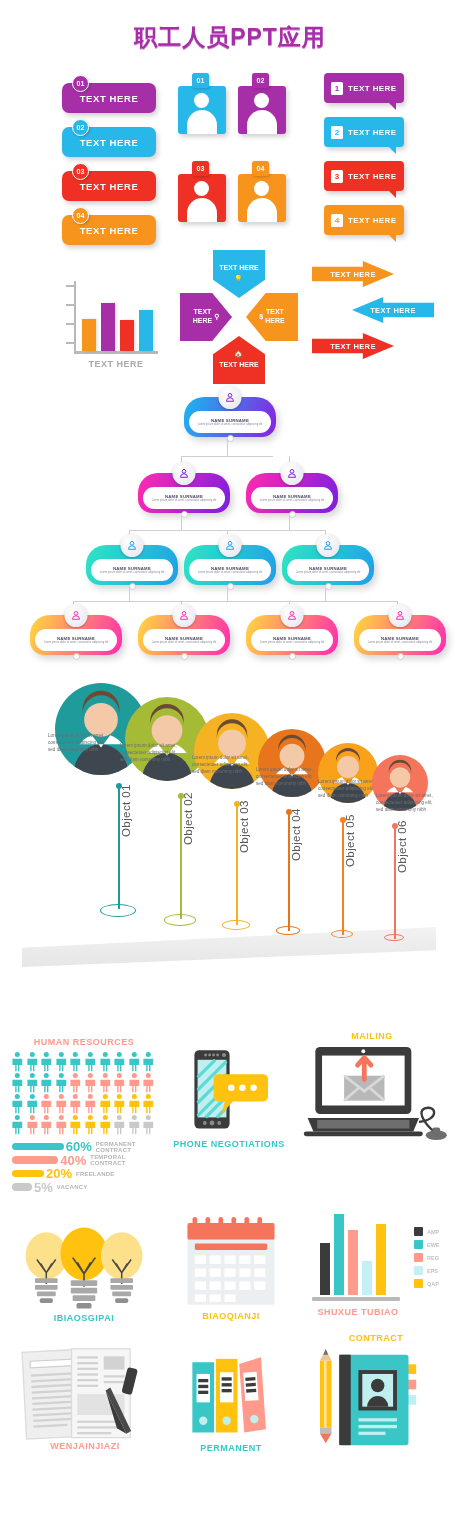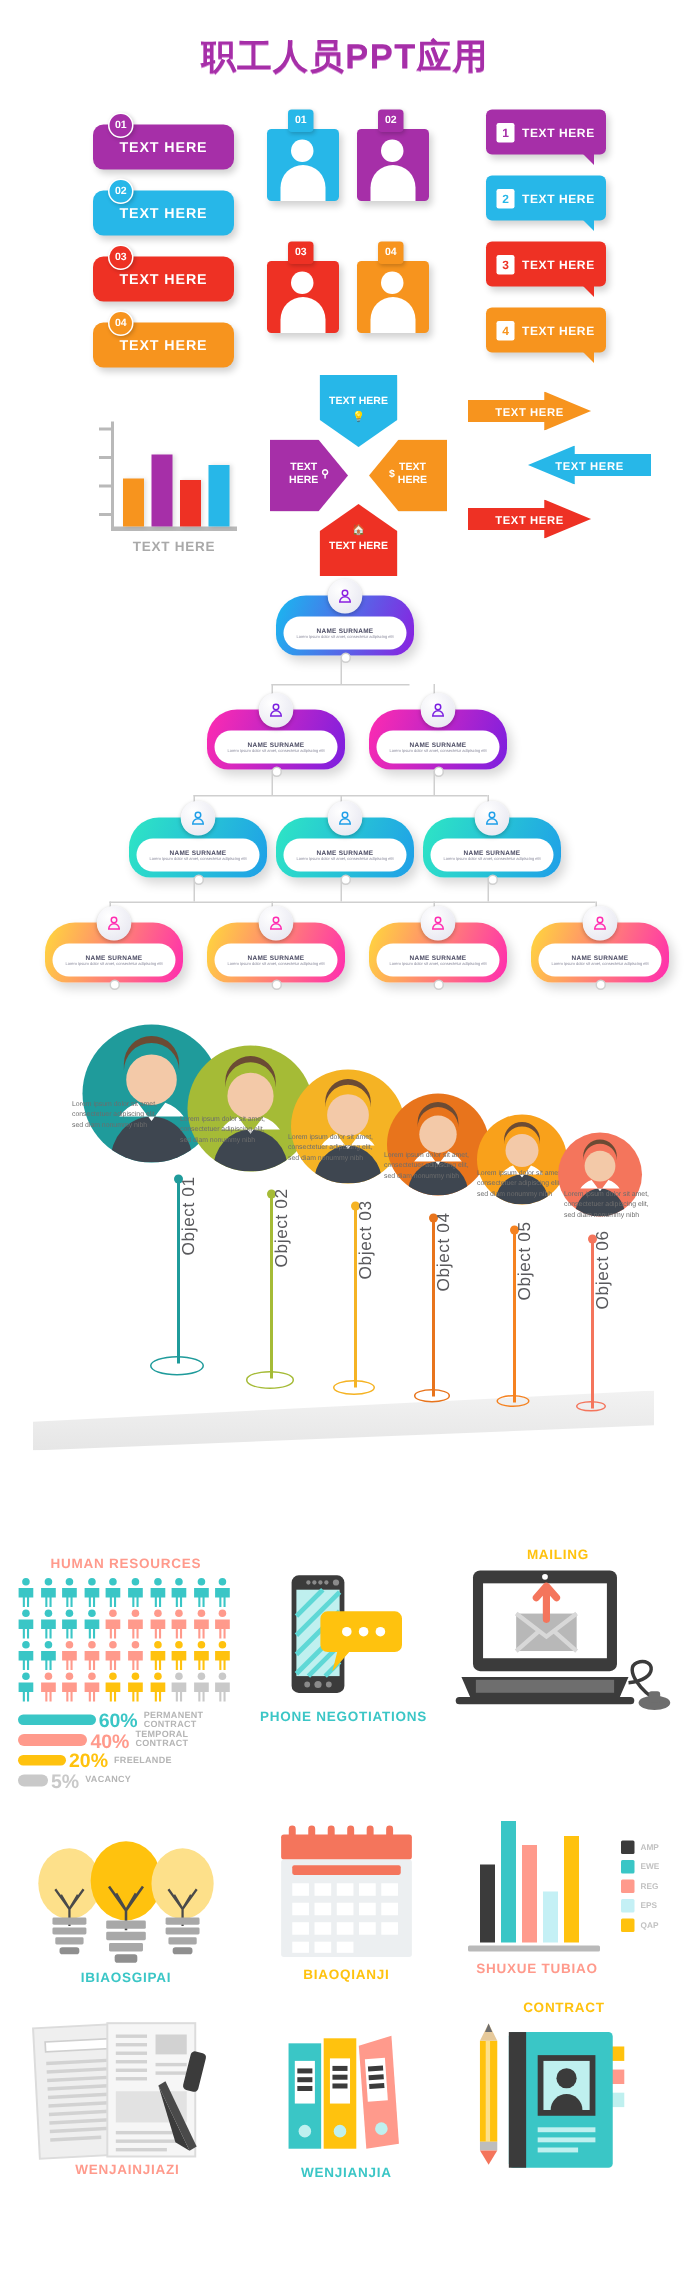--- a/index.html
+++ b/index.html
@@ -1075,21 +1075,21 @@
         <circle cx="51" cy="82" r="5" fill="#bff0ef"></circle>
         <path d="M66 14 L92 6 L98 92 L72 96 Z" fill="#ff9a8c"></path>
         <rect x="72" y="24" width="16" height="34" fill="#fff" transform="rotate(-4 80 41)"></rect>
         <g fill="#3b3b3b" transform="rotate(-4 80 41)">
             <rect x="74" y="30" width="12" height="4"></rect>
             <rect x="74" y="37" width="12" height="4"></rect>
             <rect x="74" y="44" width="12" height="4"></rect>
           </g>
         <circle cx="84" cy="80" r="5" fill="#bff0ef"></circle>
       </svg>
-      <div class="icap" style="top:96px; color:#3ac6c6">WENJIANJIA</div>
+      <div class="icap" style="top:96px; color:#3ac6c6">PERMANENT</div>
     </div>
 
     <div class="icell" style="left:306px; top:358px; width:140px; height:124px">
       <div class="icap" style="top:0; color:#ffc20e">CONTRACT</div>
       <svg viewBox="0 0 120 106" style="position:absolute;left:6px;top:14px;width:116px;height:102px">
         <g>
           <rect x="8" y="14" width="12" height="70" fill="#ffc20e"></rect>
           <rect x="12" y="14" width="3" height="70" fill="#fde08a"></rect>
           <path d="M8 14 L14 2 L20 14 Z" fill="#e6c99a"></path>
           <path d="M11.5 8 L14 2 L16.5 8 Z" fill="#6e6e6e"></path>

